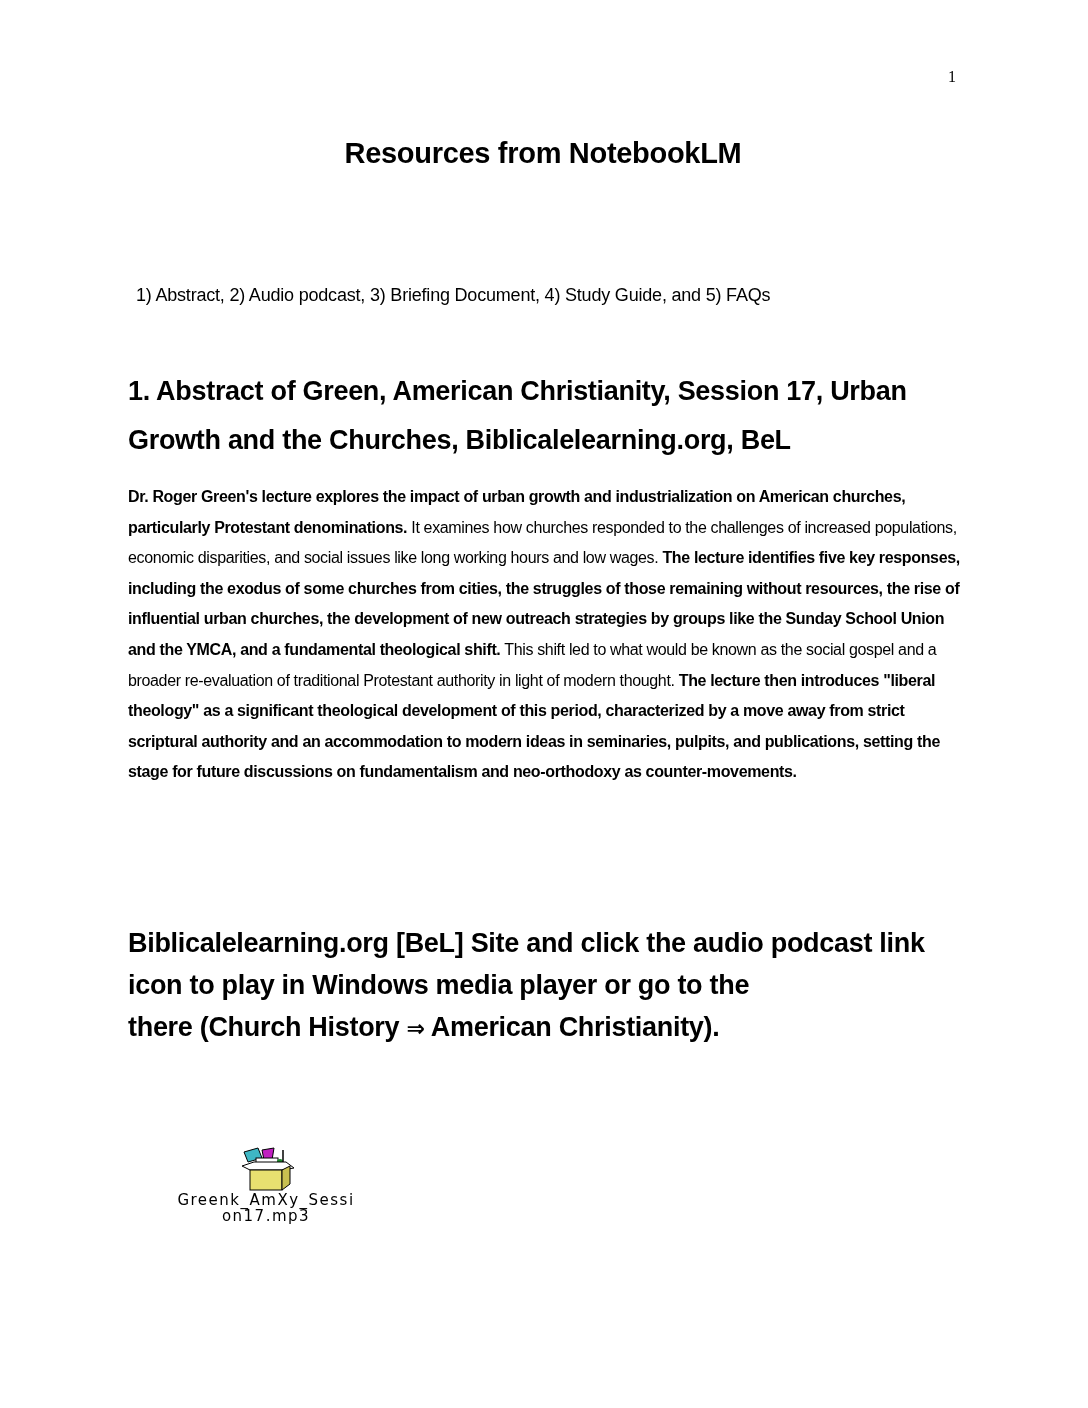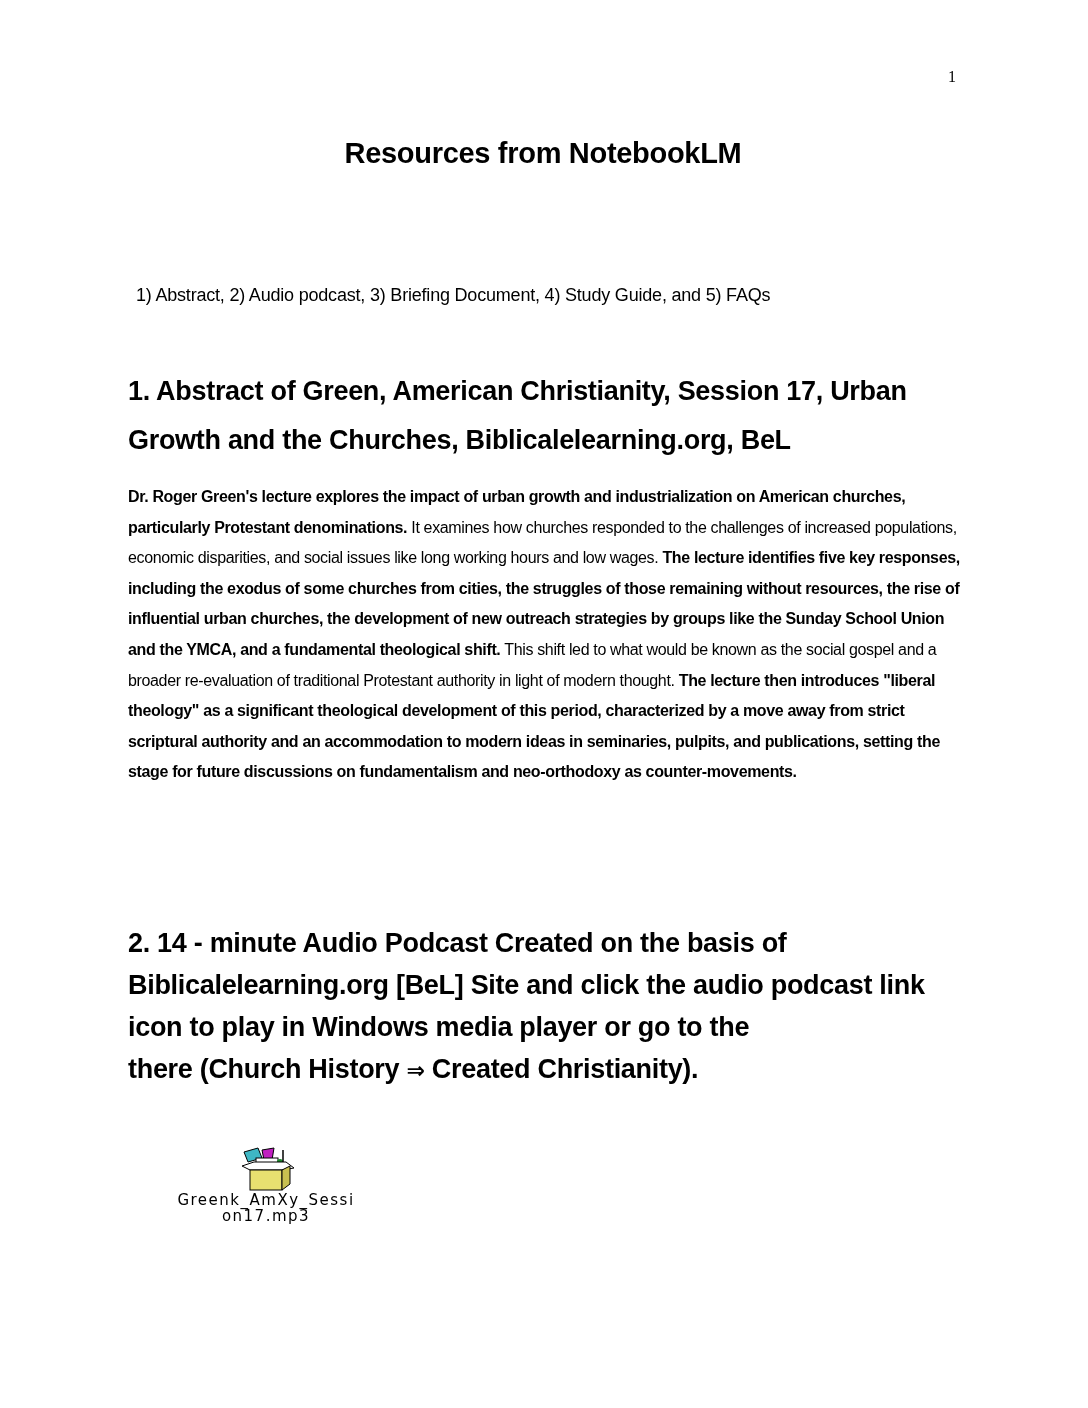--- a/index.html
+++ b/index.html
@@ -30,24 +30,23 @@
 
 <div class="toc">1) Abstract, 2) Audio podcast, 3) Briefing Document, 4) Study Guide, and 5) FAQs</div>
 
 <div class="h1" style="top:367px;">1. Abstract of Green, American Christianity, Session 17, Urban Growth and the Churches, Biblicalelearning.org, BeL</div>
 
 <div class="abstract">
   <b>Dr. Roger Green's lecture explores the impact of urban growth and industrialization on American churches, particularly Protestant denominations.</b><span> It examines how churches responded to the challenges of increased populations, economic disparities, and social issues like long working hours and low wages. </span><b>The lecture identifies five key responses, including the exodus of some churches from cities, the struggles of those remaining without resources, the rise of influential urban churches, the development of new outreach strategies by groups like the Sunday School Union and the YMCA, and a fundamental theological shift.</b><span> This shift led to what would be known as the social gospel and a broader re-evaluation of traditional Protestant authority in light of modern thought. </span><b>The lecture then introduces "liberal theology" as a significant theological development of this period, characterized by a move away from strict scriptural authority and an accommodation to modern ideas in seminaries, pulpits, and publications, setting the stage for future discussions on fundamentalism and neo-orthodoxy as counter-movements.</b>
 </div>
 
 <div class="h2">
-  <div>2.  14 - minute Audio Podcast Created on the basis of</div>
   <div>Biblicalelearning.org [BeL] Site and click the audio podcast link</div>
   <div>icon to play in Windows media player or go to the</div>
-  <div><span>there (Church History </span><span style="font-size:22px;">⇒</span><span> Created Christianity).</span></div>
+  <div><span>there (Church History </span><span style="font-size:22px;">⇒</span><span> American Christianity).</span></div>
 </div>
 
 <div class="file-icon">
   <svg width="60" height="46" viewBox="0 0 60 46">
     <polygon points="8,6 22,2 26,12 12,16" fill="#3fb7c4" stroke="#000" stroke-width="1"></polygon>
     <polygon points="26,4 38,2 36,14 28,14" fill="#c020c0" stroke="#000" stroke-width="1"></polygon>
     <rect x="20" y="12" width="22" height="10" fill="#fff" stroke="#000" stroke-width="1"></rect>
     <circle cx="44" cy="16" r="3" fill="#1a8a2a"></circle>
     <line x1="47" y1="16" x2="47" y2="4" stroke="#000" stroke-width="1.5"></line>
     <polygon points="6,20 18,16 50,16 58,22 46,24 14,24" fill="#fff" stroke="#000" stroke-width="1"></polygon>

